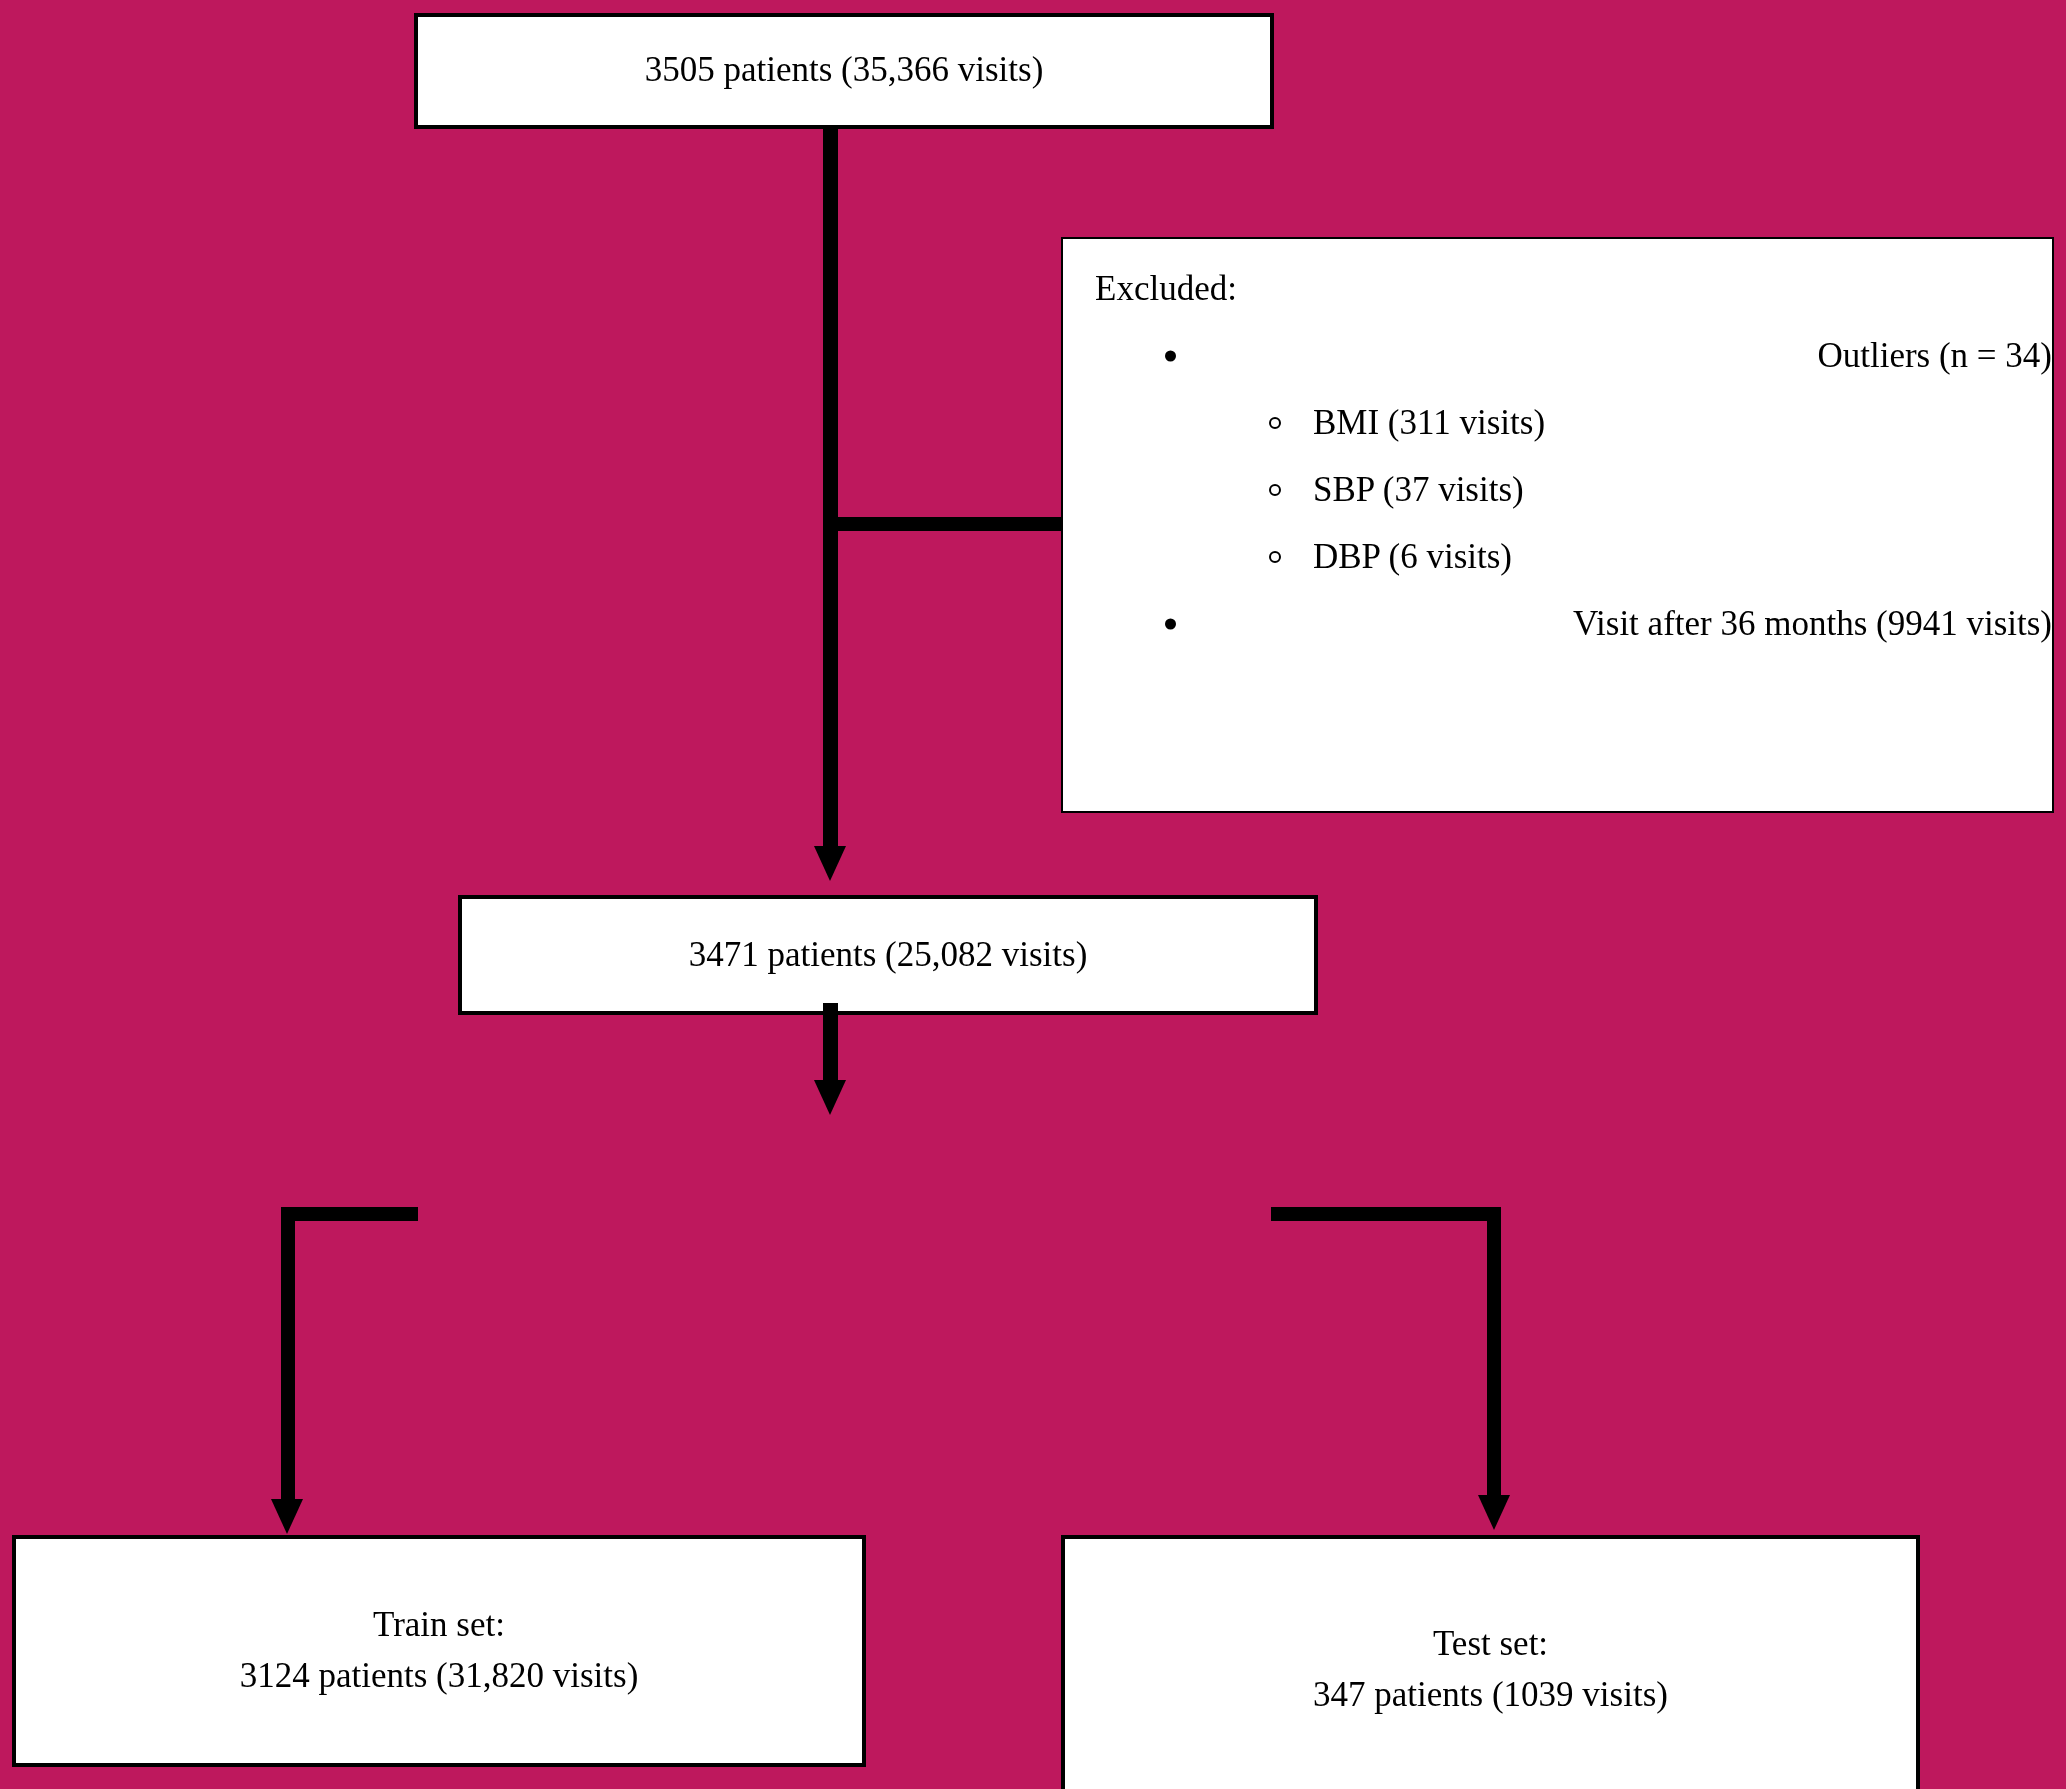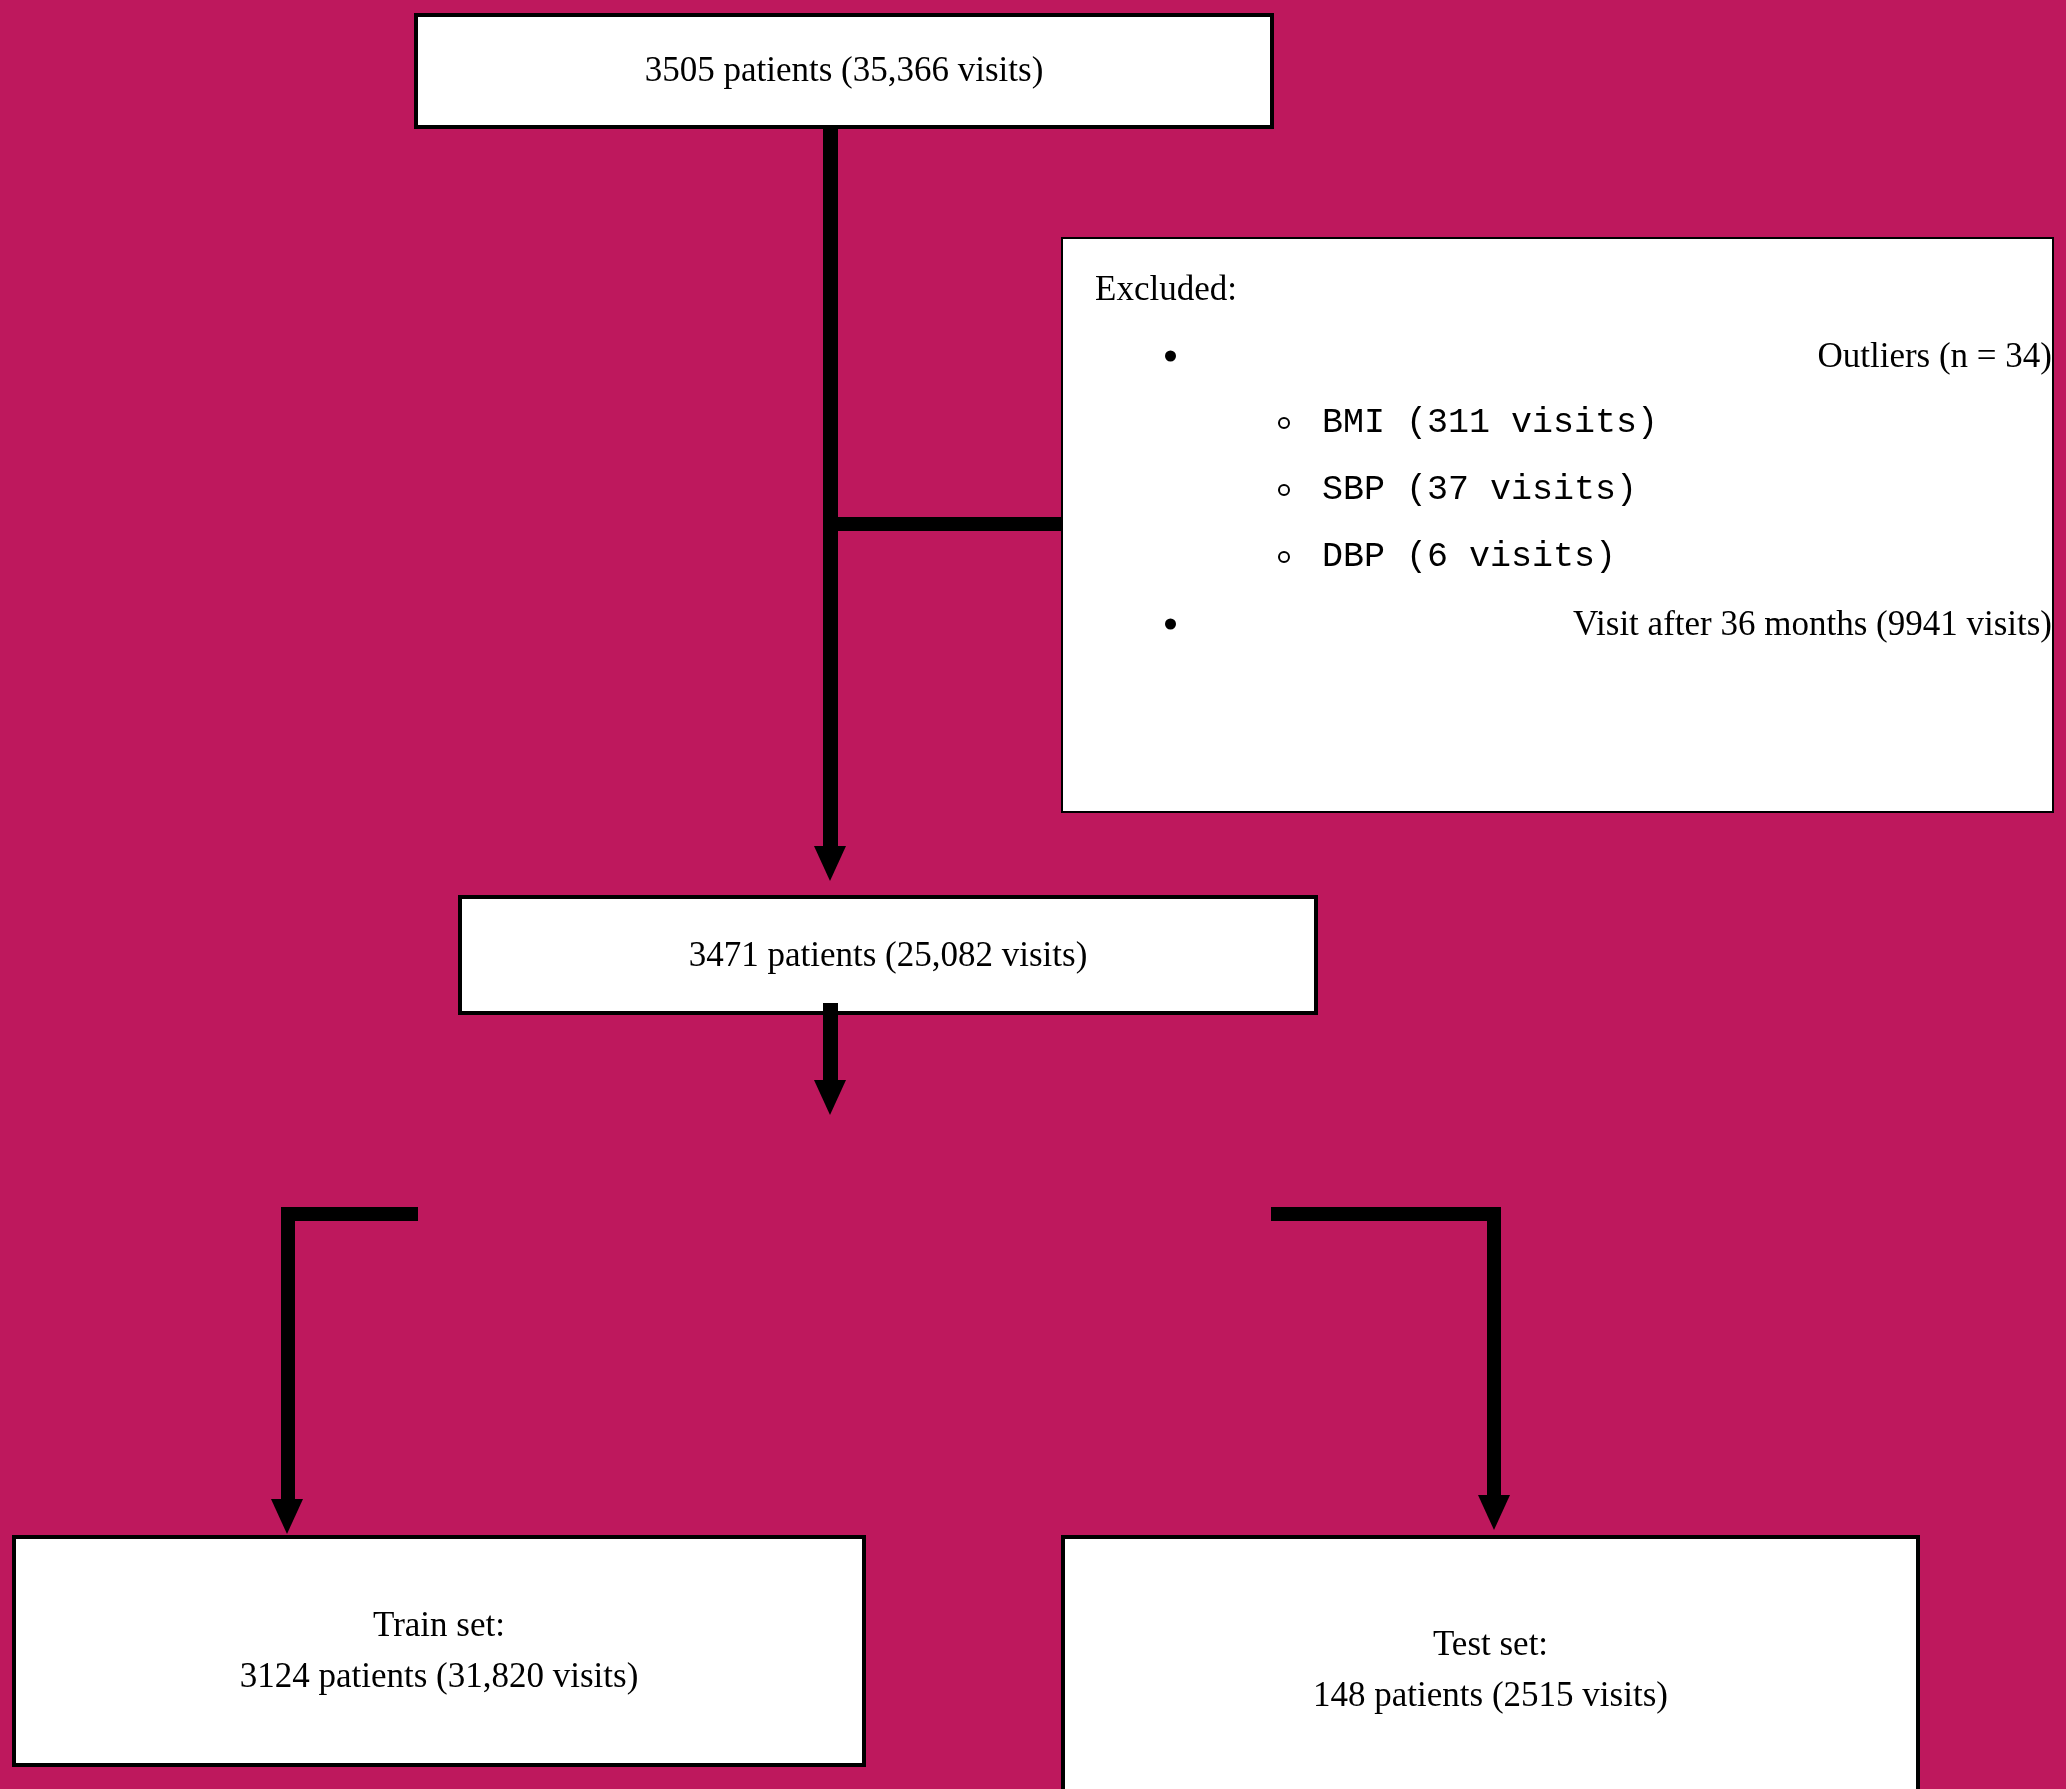--- a/index.html
+++ b/index.html
@@ -67,21 +67,21 @@
   .excl-l1 > .bullet {
     position: absolute;
     left: 102px;
     top: 50%;
     transform: translateY(-50%);
     width: 11px;
     height: 11px;
     border-radius: 50%;
     background: #000000;
   }
-  .excl-l2-wrap { list-style: none; margin: 13px; padding: 0; font-family: Liberation Mono, monospace; }
+  .excl-l2-wrap { list-style: none; margin: 4px; padding: 0; }
   .excl-l2 {
     position: relative;
     font-size: 35px;
     line-height: 1.2;
     margin: 25px 0 0 0;
     padding-left: 246px;
     text-align: left;
     white-space: nowrap;
   }
   .excl-l2 > .hollow {
@@ -176,17 +176,17 @@
   <div class="vline" id="split-right-vertical" style="left:1487px; top:1207px; width:13.7px; height:291px;"></div>
   <div class="arrowhead" id="arrow-into-test" style="left:1478px; top:1495px;"></div>
 
   <div class="node" id="train-box" style="left:12px; top:1535px; width:854px; height:232px;">
     <span class="node-line">Train set:</span>
     <span class="node-line">3124 patients (31,820 visits)</span>
   </div>
 
   <div class="node" id="test-box" style="left:1061px; top:1535px; width:859px; height:269px;">
     <span class="node-line">Test set:</span>
-    <span class="node-line">148 patients (2515 visits)</span>
+    <span class="node-line">347 patients (1039 visits)</span>
   </div>
 
 </div>
 
 
 </body></html>

